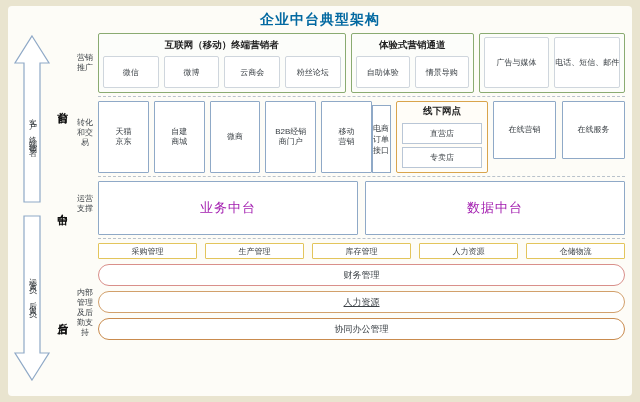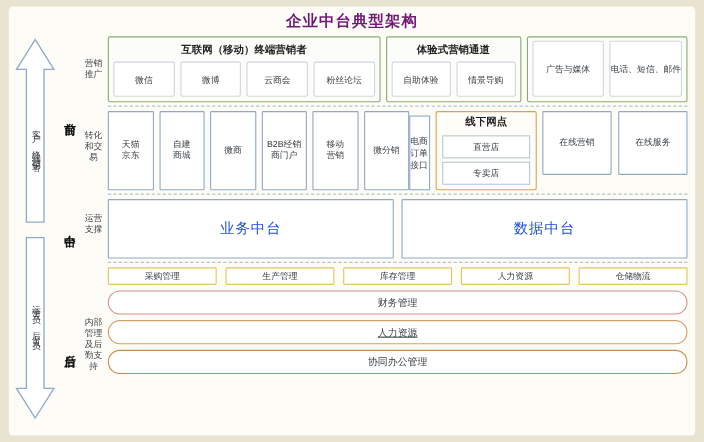--- a/index.html
+++ b/index.html
@@ -11,21 +11,21 @@
   #root{
     position:relative;width:640px;height:402px;box-sizing:border-box;
     padding:6px 8px 6px 8px;background:#e9e4cf;
   }
   .canvas{
     position:relative;width:100%;height:100%;box-sizing:border-box;
     background:#fdfcf7;border-radius:4px;
     display:flex;flex-direction:column;
   }
   .title{
-    text-align:center;font-weight:bold;font-size:14px;color:#701a75;
+    text-align:center;font-weight:bold;font-size:14px;color:#0369a1;
     letter-spacing:1px;padding:5px 0 4px 0;flex:0 0 auto;
   }
   .body{
     flex:1 1 auto;display:flex;flex-direction:row;min-height:0;
     padding:0 7px 6px 4px;box-sizing:border-box;
   }
   
   .arrows{
     flex:0 0 40px;display:flex;flex-direction:column;
     padding-bottom:2px;box-sizing:border-box;
@@ -107,21 +107,21 @@
     flex:1 1 0;margin-top:3px;border:1px solid #b9c6d6;background:#fff;
     display:flex;align-items:center;justify-content:center;font-size:8px;color:#3b4146;
   }
   .r2right{flex:0 0 132px;display:flex;gap:6px;}
   .r2right .bcell{height:56px;}
   
   .r3{flex:0 0 54px;display:flex;gap:7px;min-width:0;}
   .platform{
     flex:1 1 0;border:1px solid #8fa9c7;background:#fff;border-radius:1px;
     display:flex;align-items:center;justify-content:center;
-    font-size:13px;color:#1d4ed8;letter-spacing:1px;min-width:0;
+    font-size:13px;color:#a21caf;letter-spacing:1px;min-width:0;
   }
   
   .r4{flex:1 1 auto;display:flex;flex-direction:column;min-height:0;}
   .ybar{flex:0 0 16px;display:flex;gap:8px;min-width:0;}
   .ycell{
     flex:1 1 0;border:1px solid #e3c55c;background:#fff;border-radius:1px;
     display:flex;align-items:center;justify-content:center;
     font-size:8px;color:#3b4146;white-space:nowrap;min-width:0;
   }
   .fullbar{
@@ -213,21 +213,20 @@
             <div class="r2cells">
               <div class="bcell" style="white-space:pre;">天猫
 京东</div>
               <div class="bcell" style="white-space:pre;">自建
 商城</div>
               <div class="bcell" style="white-space:pre;">微商</div>
               <div class="bcell" style="white-space:pre;">B2B经销
 商门户</div>
               <div class="bcell" style="white-space:pre;">移动
 营销</div>
-              <div class="bcell" style="white-space:pre;">微分销</div>
             </div>
             <div class="wideband">电商订单接口</div>
           </div>
 
           <div class="offline">
             <div class="otitle">线下网点</div>
             <div class="oitem">直营店</div>
             <div class="oitem">专卖店</div>
           </div>
 

